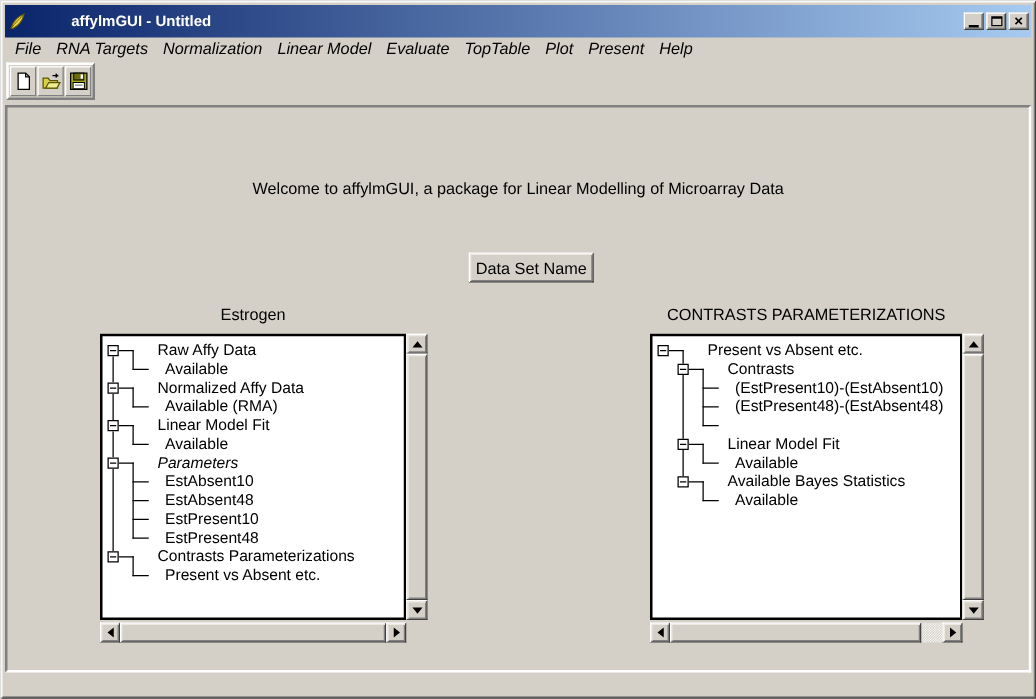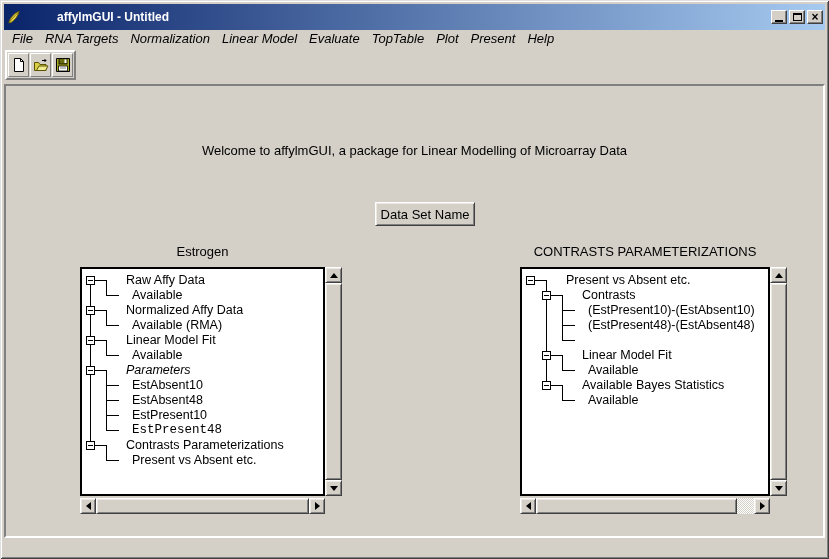--- a/index.html
+++ b/index.html
@@ -211,21 +211,21 @@
         <div class="tlabel" style="left: 44px; top: 34px;">Normalized Affy Data</div>
         <div class="tlabel" style="left: 50px; top: 49px;">Available (RMA)</div>
         <div class="tbox" style="left: 4px; top: 67px;"></div>
         <div class="tlabel" style="left: 44px; top: 64px;">Linear Model Fit</div>
         <div class="tlabel" style="left: 50px; top: 79px;">Available</div>
         <div class="tbox" style="left: 4px; top: 97px;"></div>
         <div class="tlabel" style="left: 44px; top: 94px; font-style: italic;">Parameters</div>
         <div class="tlabel" style="left: 50px; top: 109px;">EstAbsent10</div>
         <div class="tlabel" style="left: 50px; top: 124px;">EstAbsent48</div>
         <div class="tlabel" style="left: 50px; top: 139px;">EstPresent10</div>
-        <div class="tlabel" style="left: 50px; top: 154px; font-family: Liberation Mono, monospace;">EstPresent48</div>
+        <div class="tlabel" style="left: 50px; top: 154px;">EstPresent48</div>
         <div class="tbox" style="left: 4px; top: 172px;"></div>
         <div class="tlabel" style="left: 44px; top: 169px;">Contrasts Parameterizations</div>
         <div class="tlabel" style="left: 50px; top: 184px;">Present vs Absent etc.</div>
       </div>
     <div class="treebox tb-right" id="tree-right">
         <div class="tline" style="left: 13px; top: 11px; width: 12px; height: 1px;"></div>
         <div class="tline" style="left: 24px; top: 11px; width: 1px; height: 106px;"></div>
         <div class="tline" style="left: 29px; top: 26px; width: 12px; height: 1px;"></div>
         <div class="tline" style="left: 40px; top: 26px; width: 1px; height: 46px;"></div>
         <div class="tline" style="left: 40px; top: 41px; width: 13px; height: 1px;"></div>

